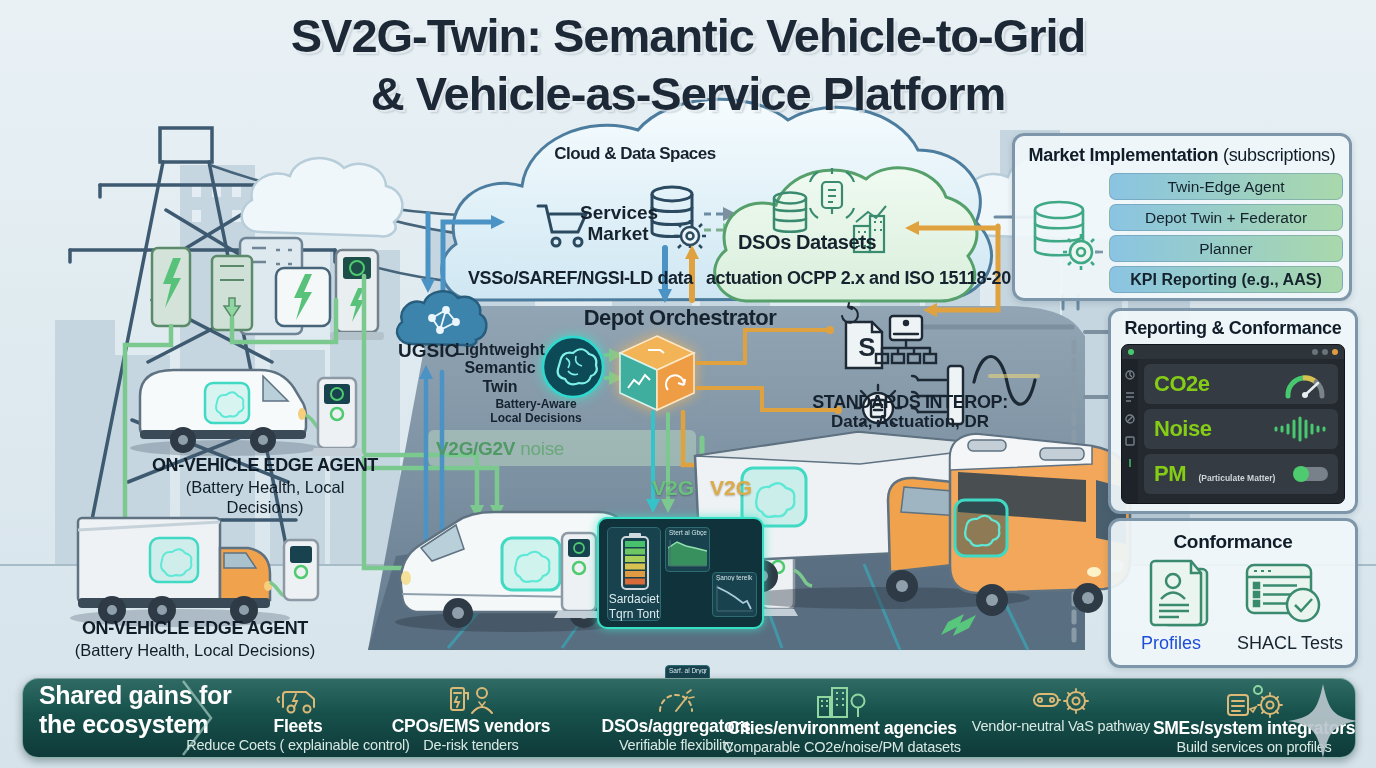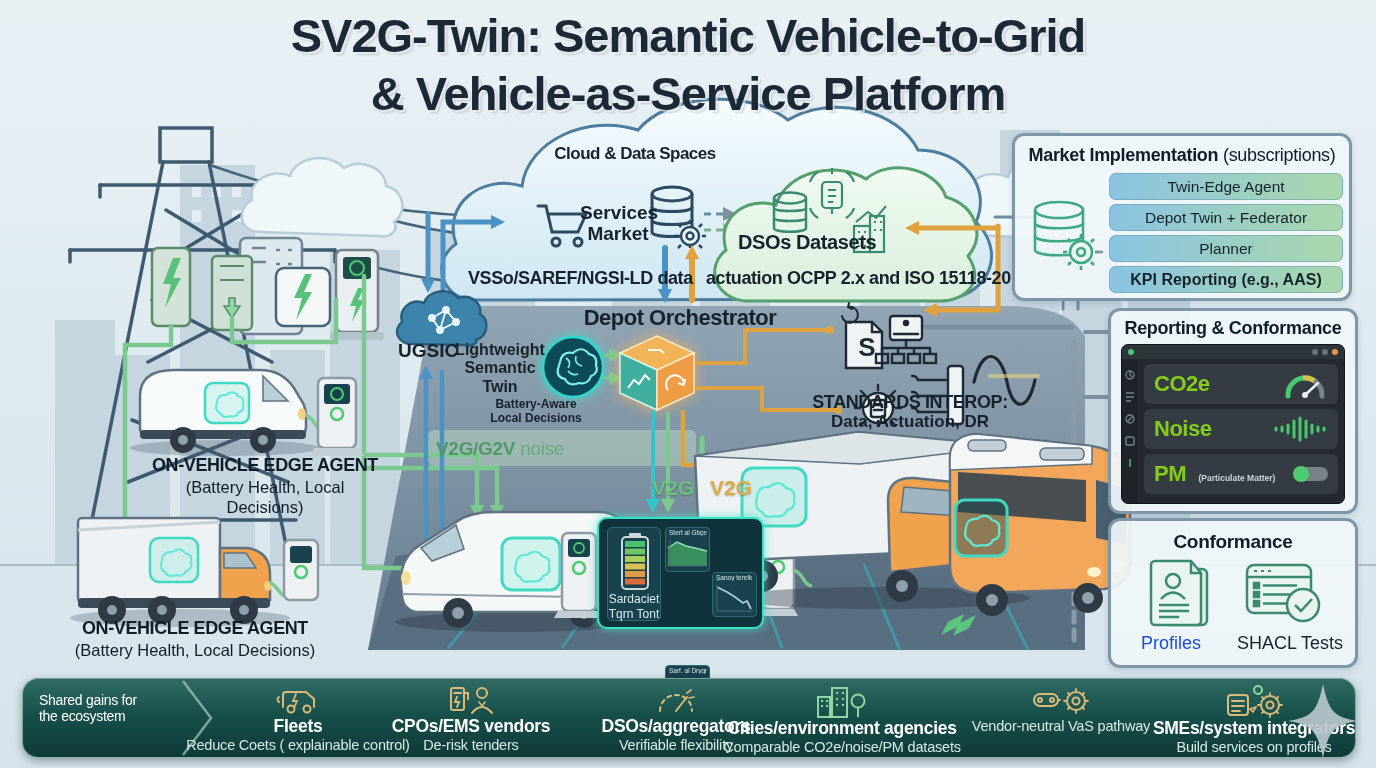--- a/index.html
+++ b/index.html
@@ -640,21 +640,21 @@
         <path d="M50,44 l6,6 l11,-12" fill="none"></path>
       </g>
     </svg>
     <div class="abs" style="left:30px;top:112px;font-size:18px;color:#1d4ed8;">Profiles</div>
     <div class="abs" style="left:126px;top:112px;font-size:18px;color:#17242e;">SHACL Tests</div>
   </div>
 
   <div class="abs" style="left:22px;top:678px;width:1332px;height:78px;border-radius:16px;
        background:linear-gradient(180deg,#2f6b64 0%,#17504b 45%,#0e3a39 100%);
        border:1.5px solid rgba(215,240,232,.55);box-shadow:0 3px 8px rgba(20,50,48,.4);">
-    <div class="abs" style="left:16px;top:13px;color:#ffffff;font-weight:normal;font-size:14px;line-height:1.17;letter-spacing:-0.3px;">
+    <div class="abs" style="left:16px;top:2px;color:#ffffff;font-weight:bold;font-size:25px;line-height:1.17;letter-spacing:-0.3px;">
       <span>Shared gains for</span><br>
       <span>the ecosystem</span>
     </div>
     <svg class="abs" style="left:156px;top:0;" width="40" height="78">
       <polyline points="4,2 32,39 4,76" fill="none" stroke="rgba(190,225,215,.6)" stroke-width="2.5"></polyline>
     </svg>
 
     <div class="bar-col" style="left:160px;width:230px;">
       <svg width="46" height="32" style="margin:0 auto;display:block;">
         <g stroke="#dcb976" stroke-width="2" fill="none" stroke-linecap="round">

